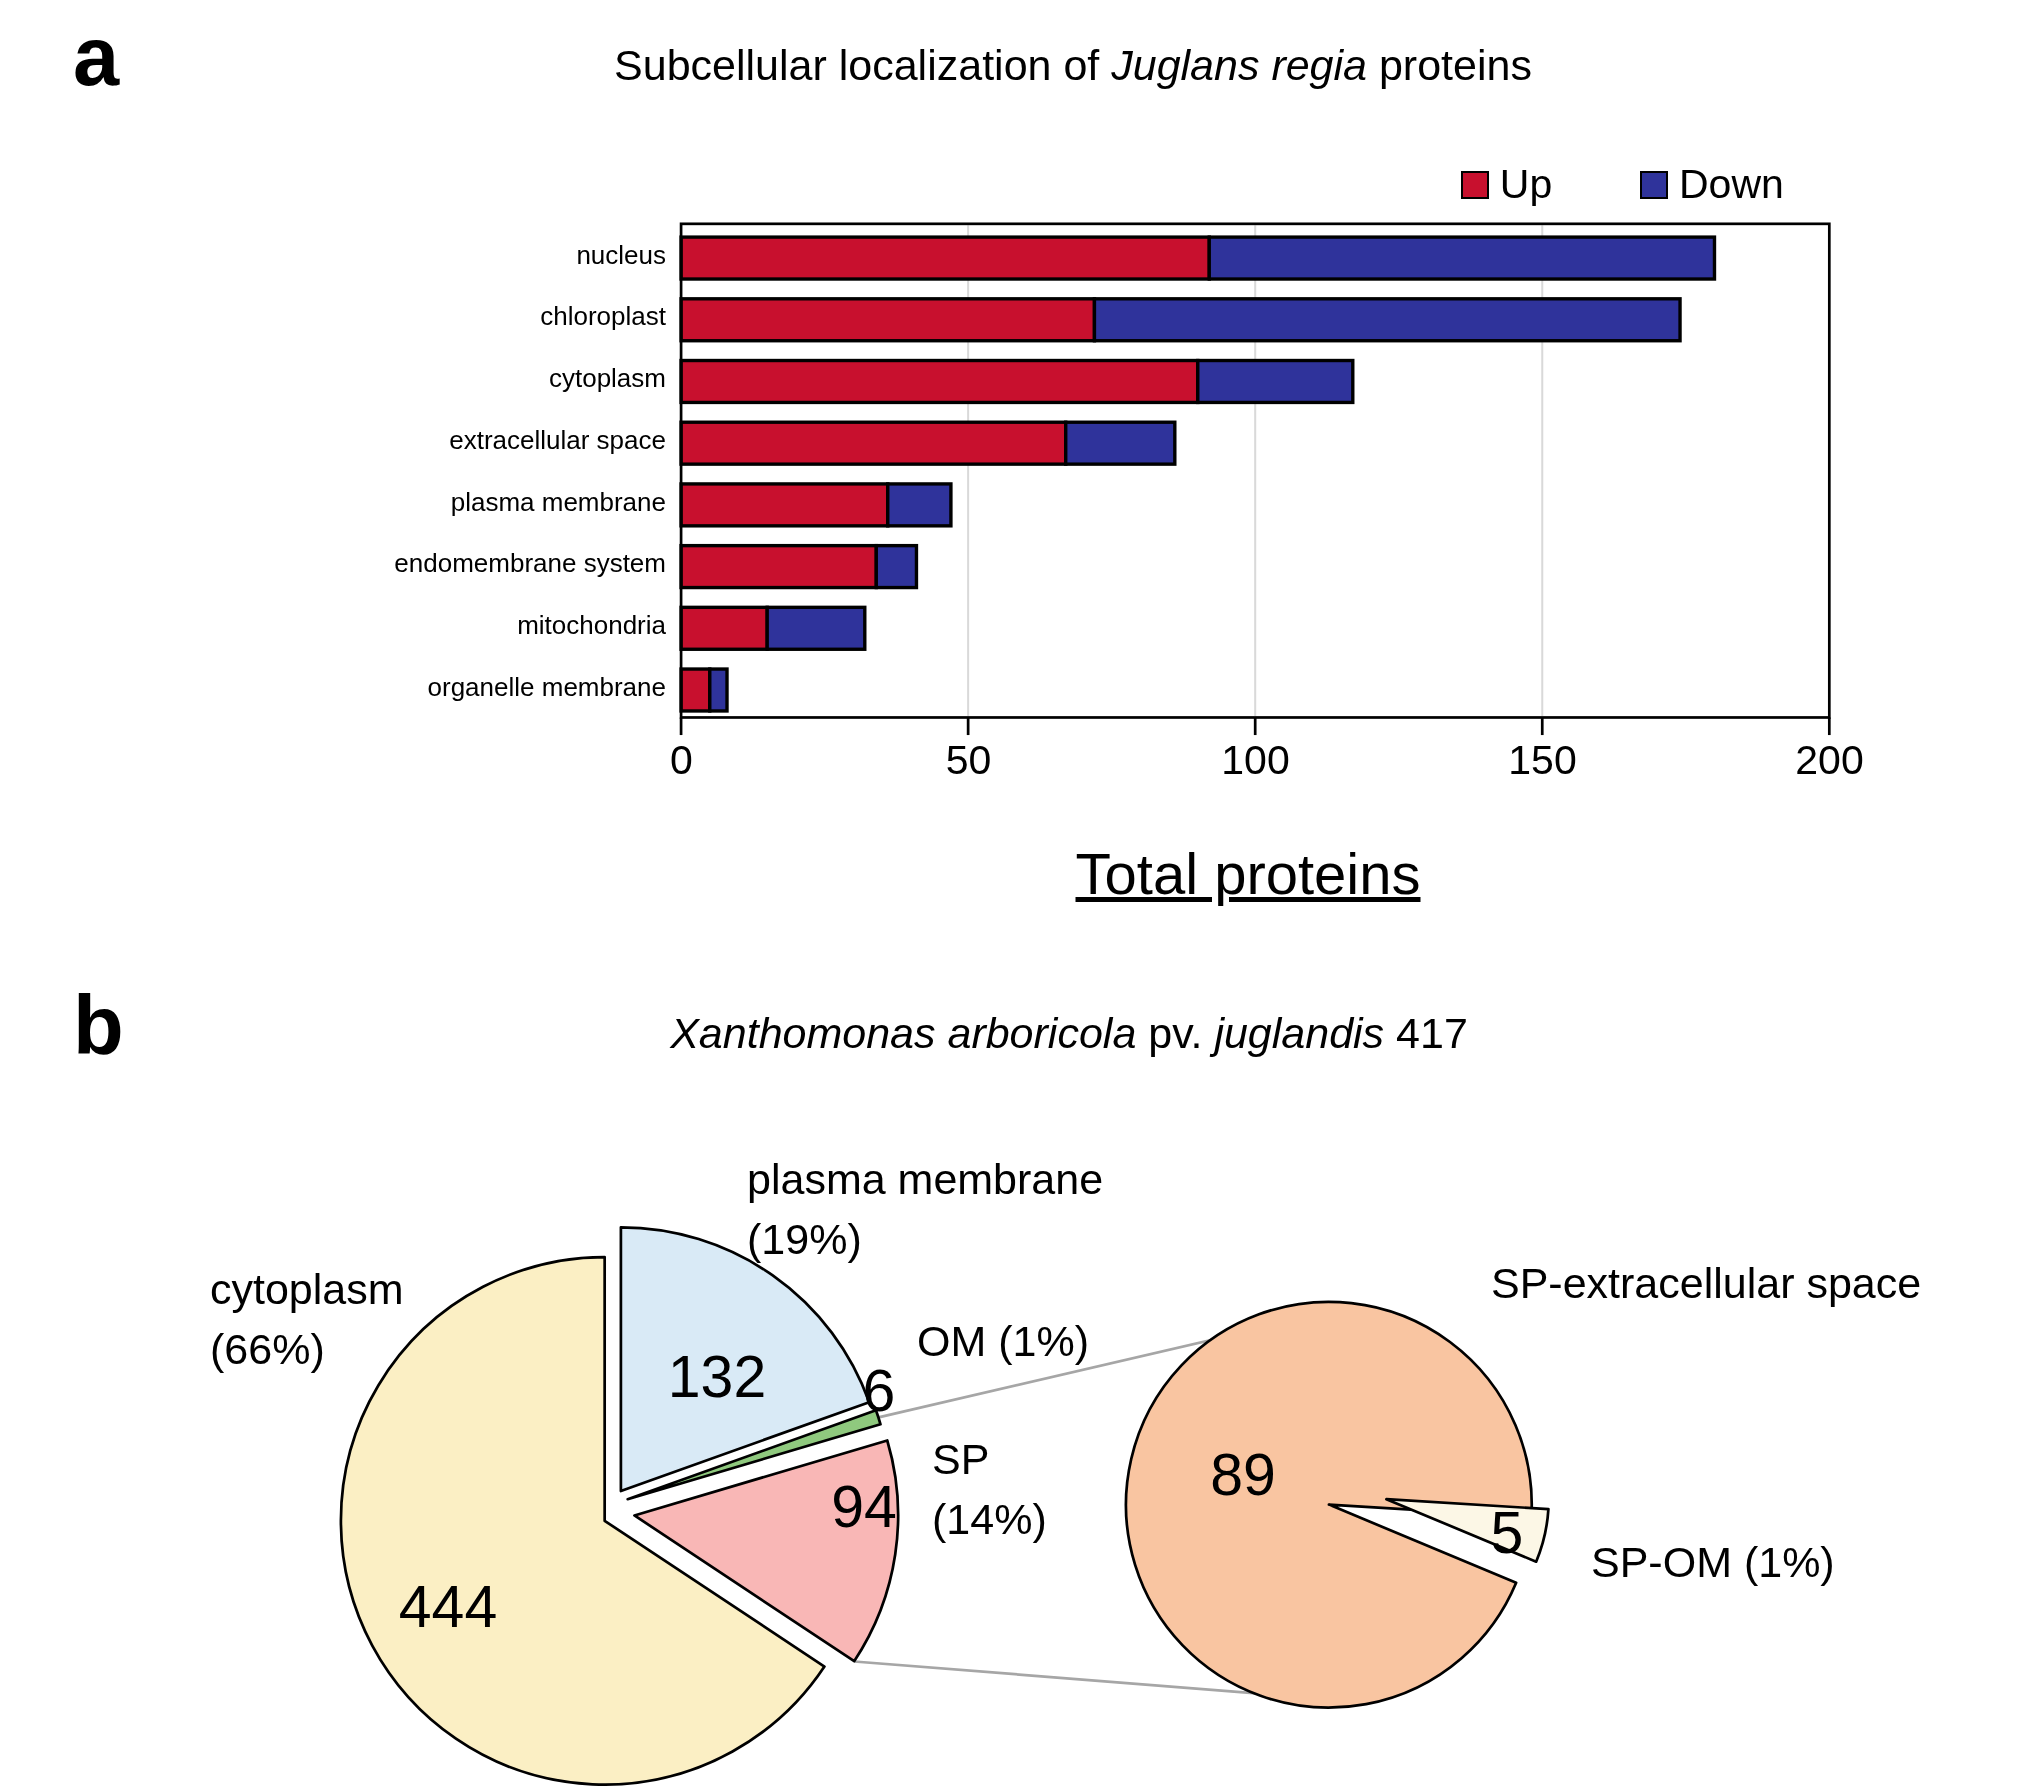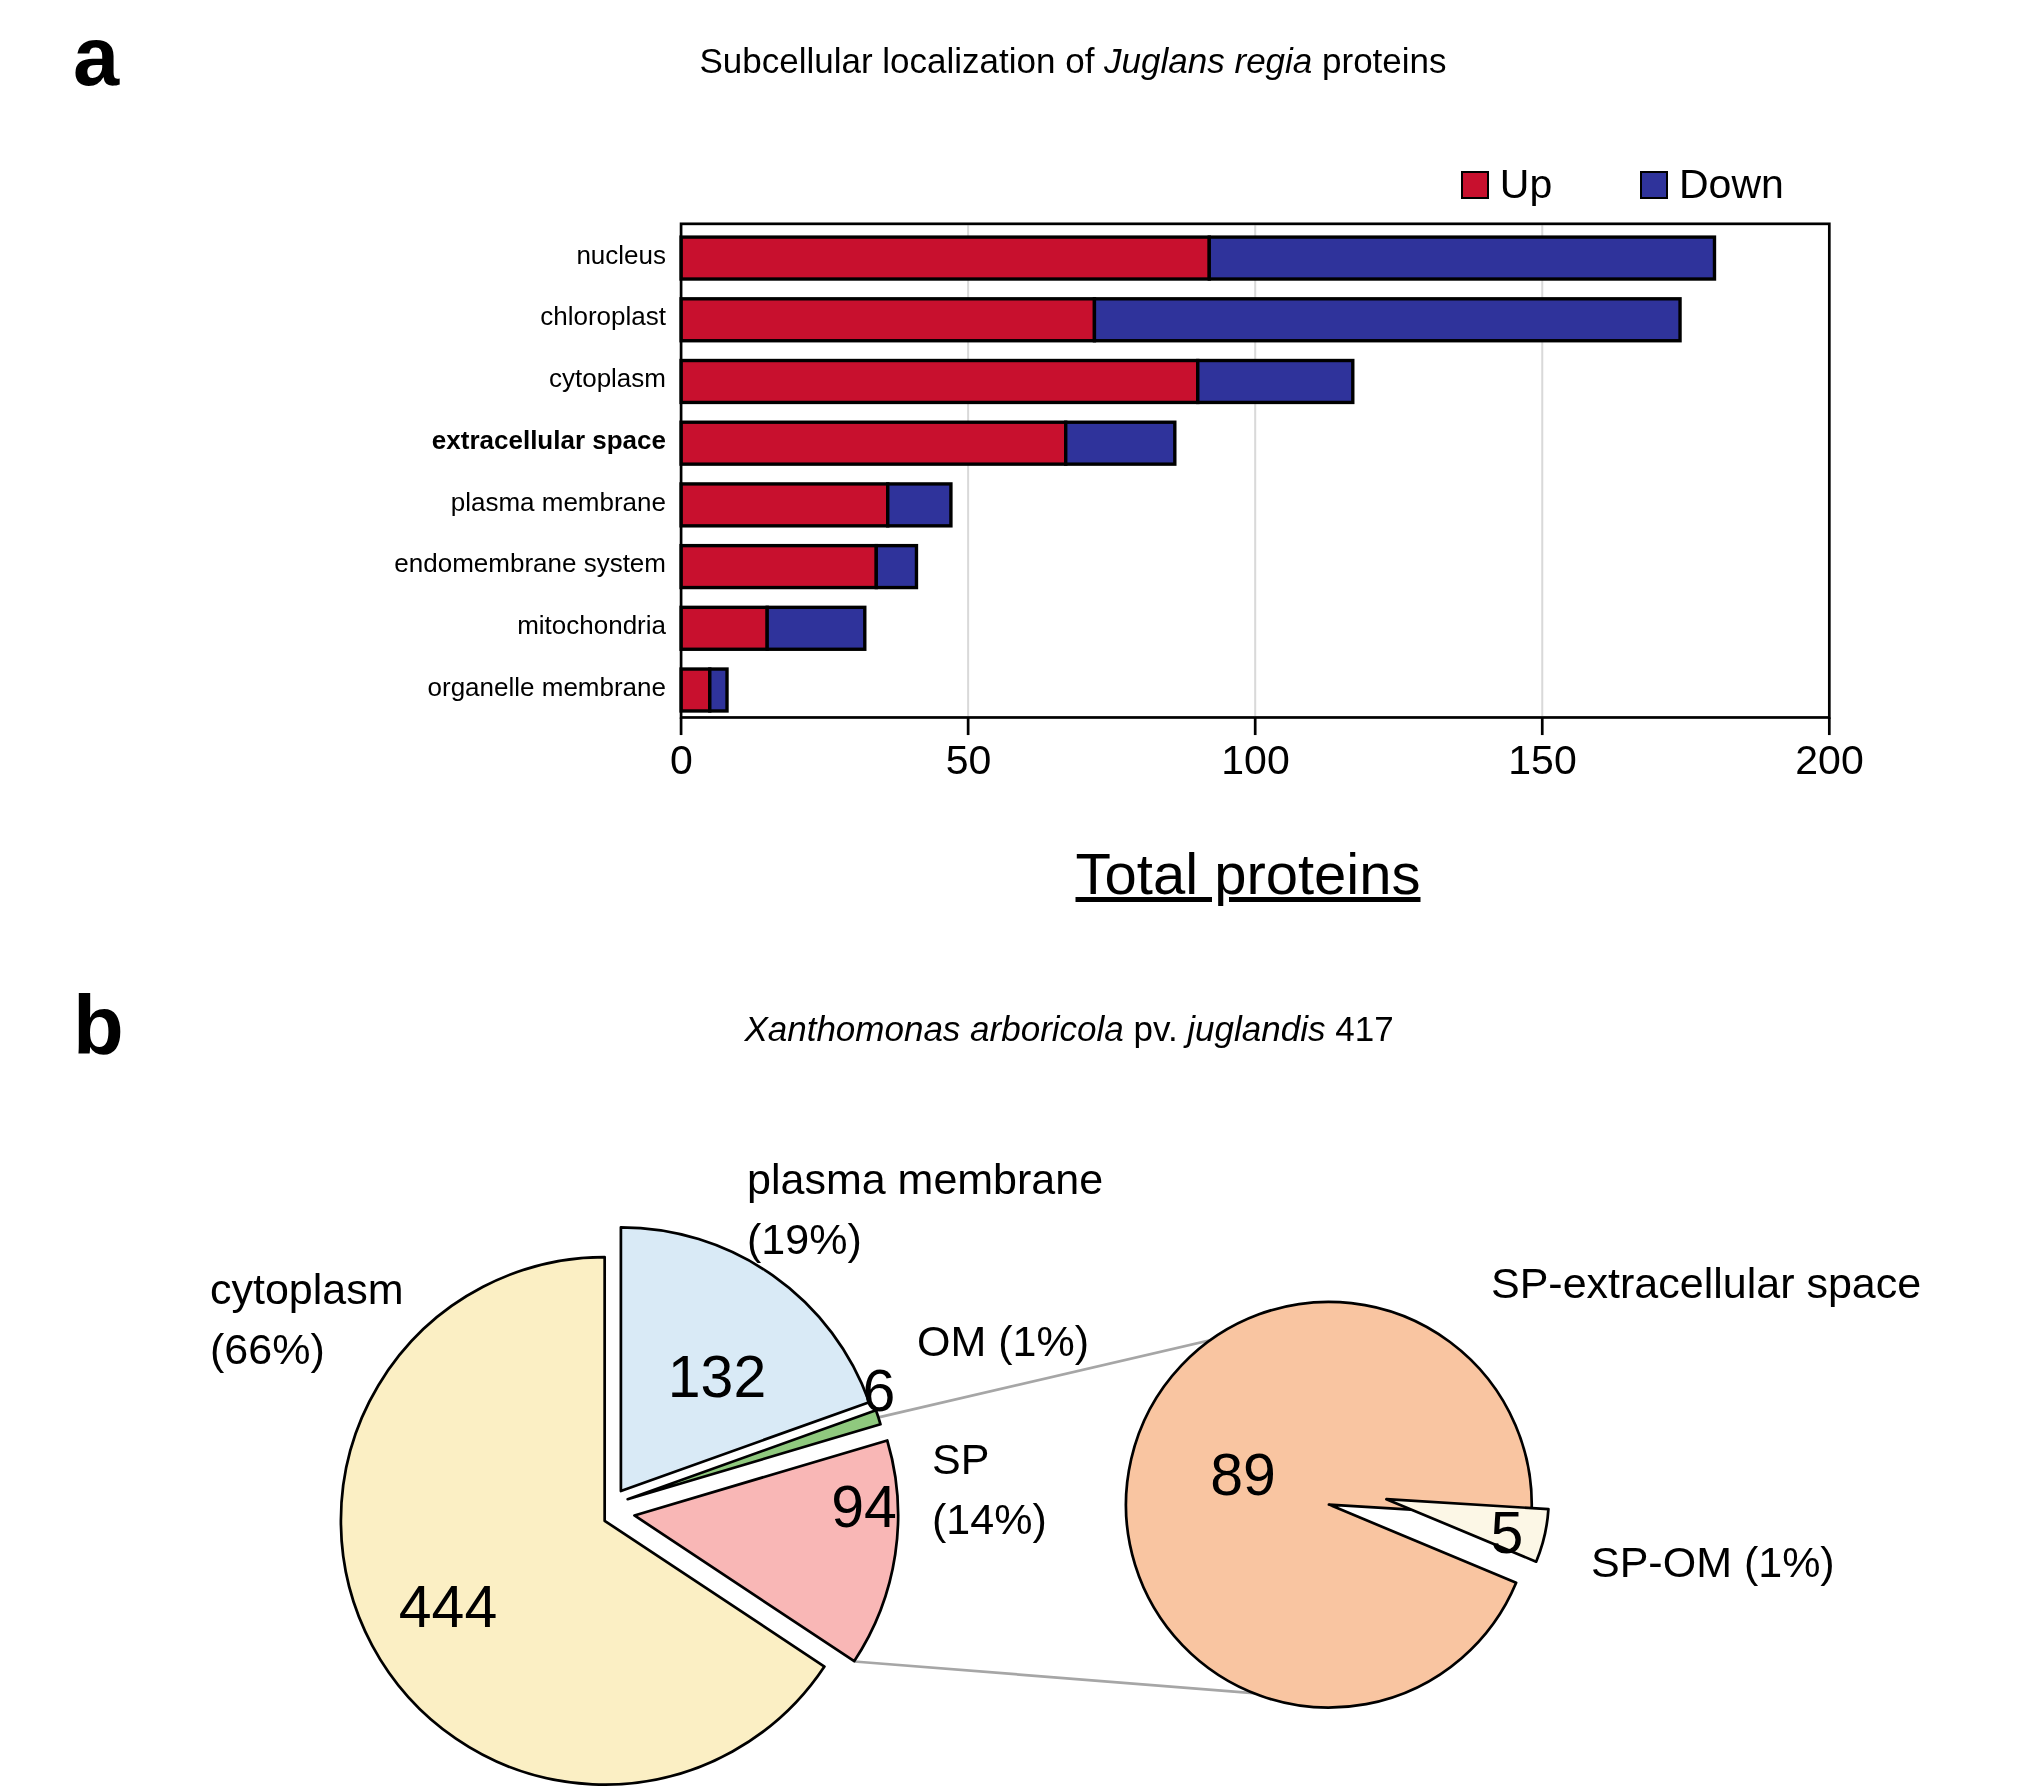--- a/index.html
+++ b/index.html
@@ -2,21 +2,21 @@
 <html style="font-size:10.8px"><head>
 <meta charset="utf-8">
 <style>
   html,body{margin:0;padding:0;}
   body{
     width:2035px;height:1792px;position:relative;background:#ffffff;
     font-family:"Liberation Sans", sans-serif;color:#000;overflow:hidden;
   }
   .abs{position:absolute;}
   .panel-letter{font-size:83px;font-weight:700;line-height:1;}
-  .fig-title{font-size:35px;white-space:nowrap;transform:translateX(-50%);}
+  .fig-title{font-size:43px;white-space:nowrap;transform:translateX(-50%);}
   .fig-title .it{font-style:italic;}
   .legend{display:flex;align-items:center;font-size:41px;}
   .swatch{width:28px;height:28px;border:2.7px solid #000;margin-right:10.8px;box-sizing:border-box;}
   .legend-gap{width:88px;}
   .cat-label{position:absolute;right:1369px;font-size:26px;line-height:46px;white-space:nowrap;}
   .tick-label{position:absolute;top:737px;width:135px;text-align:center;font-size:41px;}
   .axis-title{font-size:58px;transform:translateX(-50%);white-space:nowrap;text-decoration:underline;}
   .pie-label{position:absolute;font-size:43px;line-height:60px;white-space:nowrap;}
   .pie-num{position:absolute;font-size:59px;transform:translateX(-50%);white-space:nowrap;}
   svg{position:absolute;left:0;top:0;}
@@ -85,21 +85,21 @@
   <span>Up</span>
   <span class="legend-gap"></span>
   <span class="swatch" id="legend-down-swatch" style="background: rgb(47, 51, 155);"></span>
   <span>Down</span>
 </div>
 
 <div id="cat-labels" class="abs" style="left:0;top:0;width:2035px;height:1792px;pointer-events:none;">
     <div class="cat-label" style="top: 232px;">nucleus</div>
     <div class="cat-label" style="top: 293px;">chloroplast</div>
     <div class="cat-label" style="top: 355px;">cytoplasm</div>
-    <div class="cat-label" style="top: 417px; font-weight: bold;">extracellular space</div>
+    <div class="cat-label" style="top: 417px;">extracellular space</div>
     <div class="cat-label" style="top: 479px;">plasma membrane</div>
     <div class="cat-label" style="top: 540px;">endomembrane system</div>
     <div class="cat-label" style="top: 602px;">mitochondria</div>
     <div class="cat-label" style="top: 664px;">organelle membrane</div>
   </div>
 
 <div id="tick-labels" class="abs" style="left:0;top:0;width:2035px;height:1792px;pointer-events:none;">
     <div class="tick-label" style="left: 614px;">0</div>
     <div class="tick-label" style="left: 901px;">50</div>
     <div class="tick-label" style="left: 1188px;">100</div>

